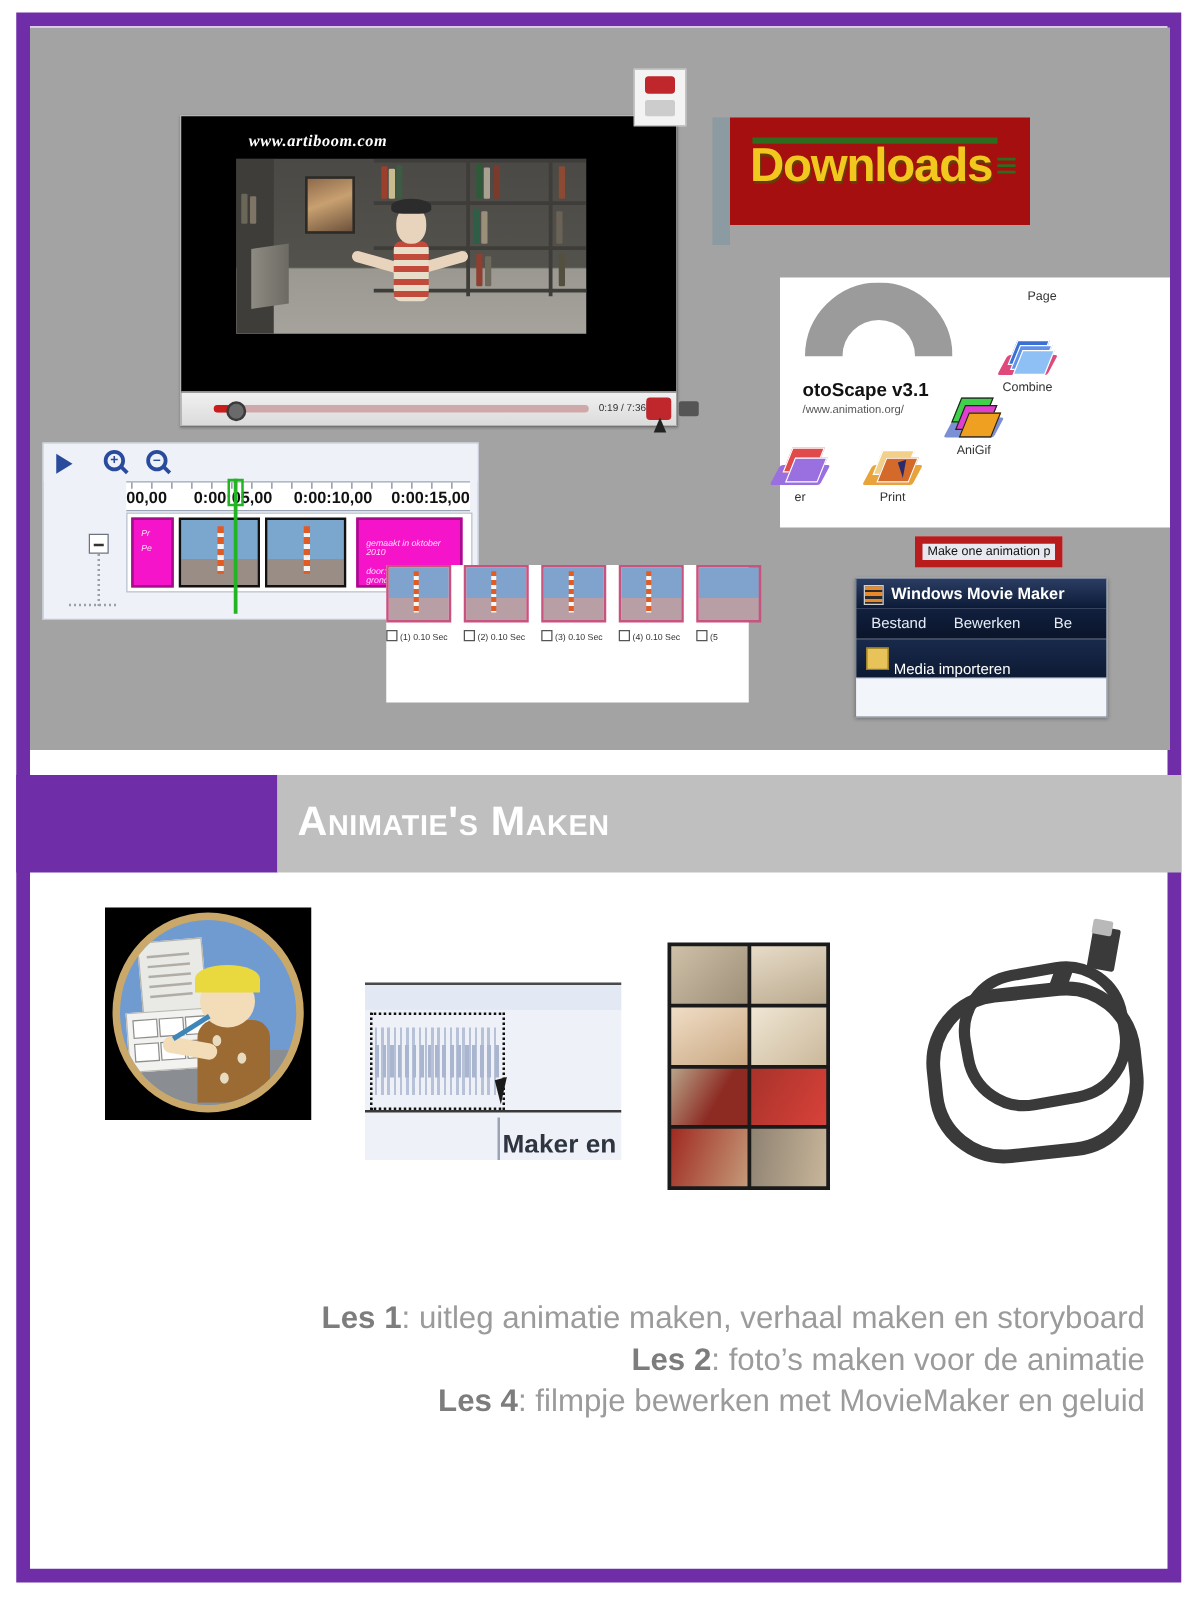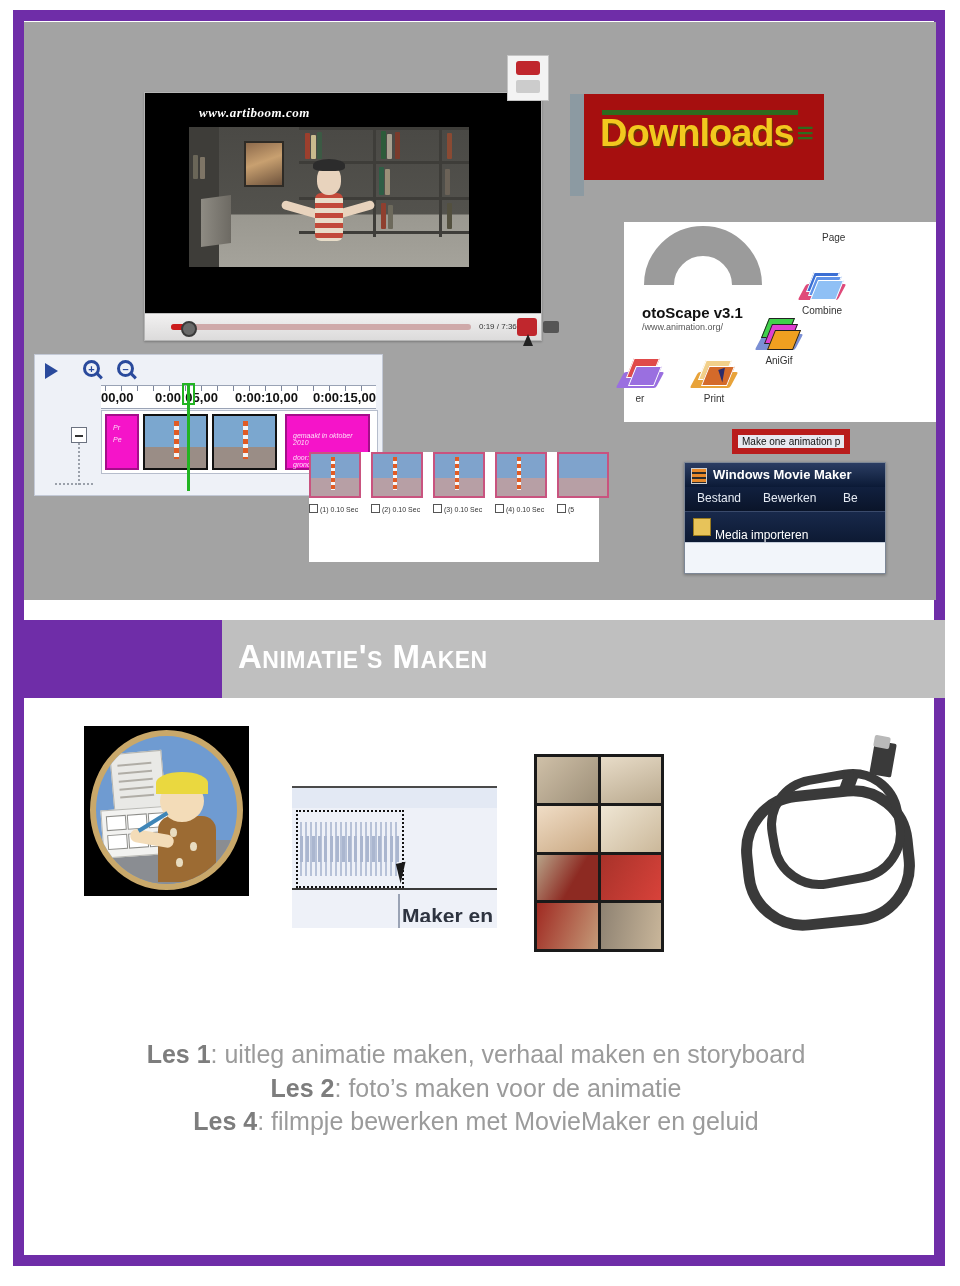--- a/index.html
+++ b/index.html
@@ -197,21 +197,21 @@
   .fig-comic{position:absolute;left:510px;top:36px;width:130px;height:198px;background:#1a1a1a;
      display:grid;grid-template-columns:1fr 1fr;grid-template-rows:repeat(4,1fr);gap:3px;padding:3px;
      box-sizing:border-box;}
   .cp{position:relative;overflow:hidden;}
 
   .fig-usb{position:absolute;left:700px;top:18px;width:200px;height:200px;}
   .usb-loop{position:absolute;border:11px solid #3a3a3a;border-radius:50%;}
   .usb-plug{position:absolute;background:#3a3a3a;border-radius:2px;}
 
   
-  .lessons{position:absolute;left:36px;top:1038px;width:880px;text-align:center;}
+  .lessons{position:absolute;left:36px;top:1038px;width:880px;text-align:right;}
   .lesson{font-size:25px;color:#9b9b9b;line-height:1.34;font-family:"Liberation Sans",sans-serif;}
   .lesson b{color:#7d7d7d;font-weight:bold;}
 </style>
 </head>
 <body>
 
 <div class="canvas">
   <div class="page-frame"></div>
 
   <div class="collage">

